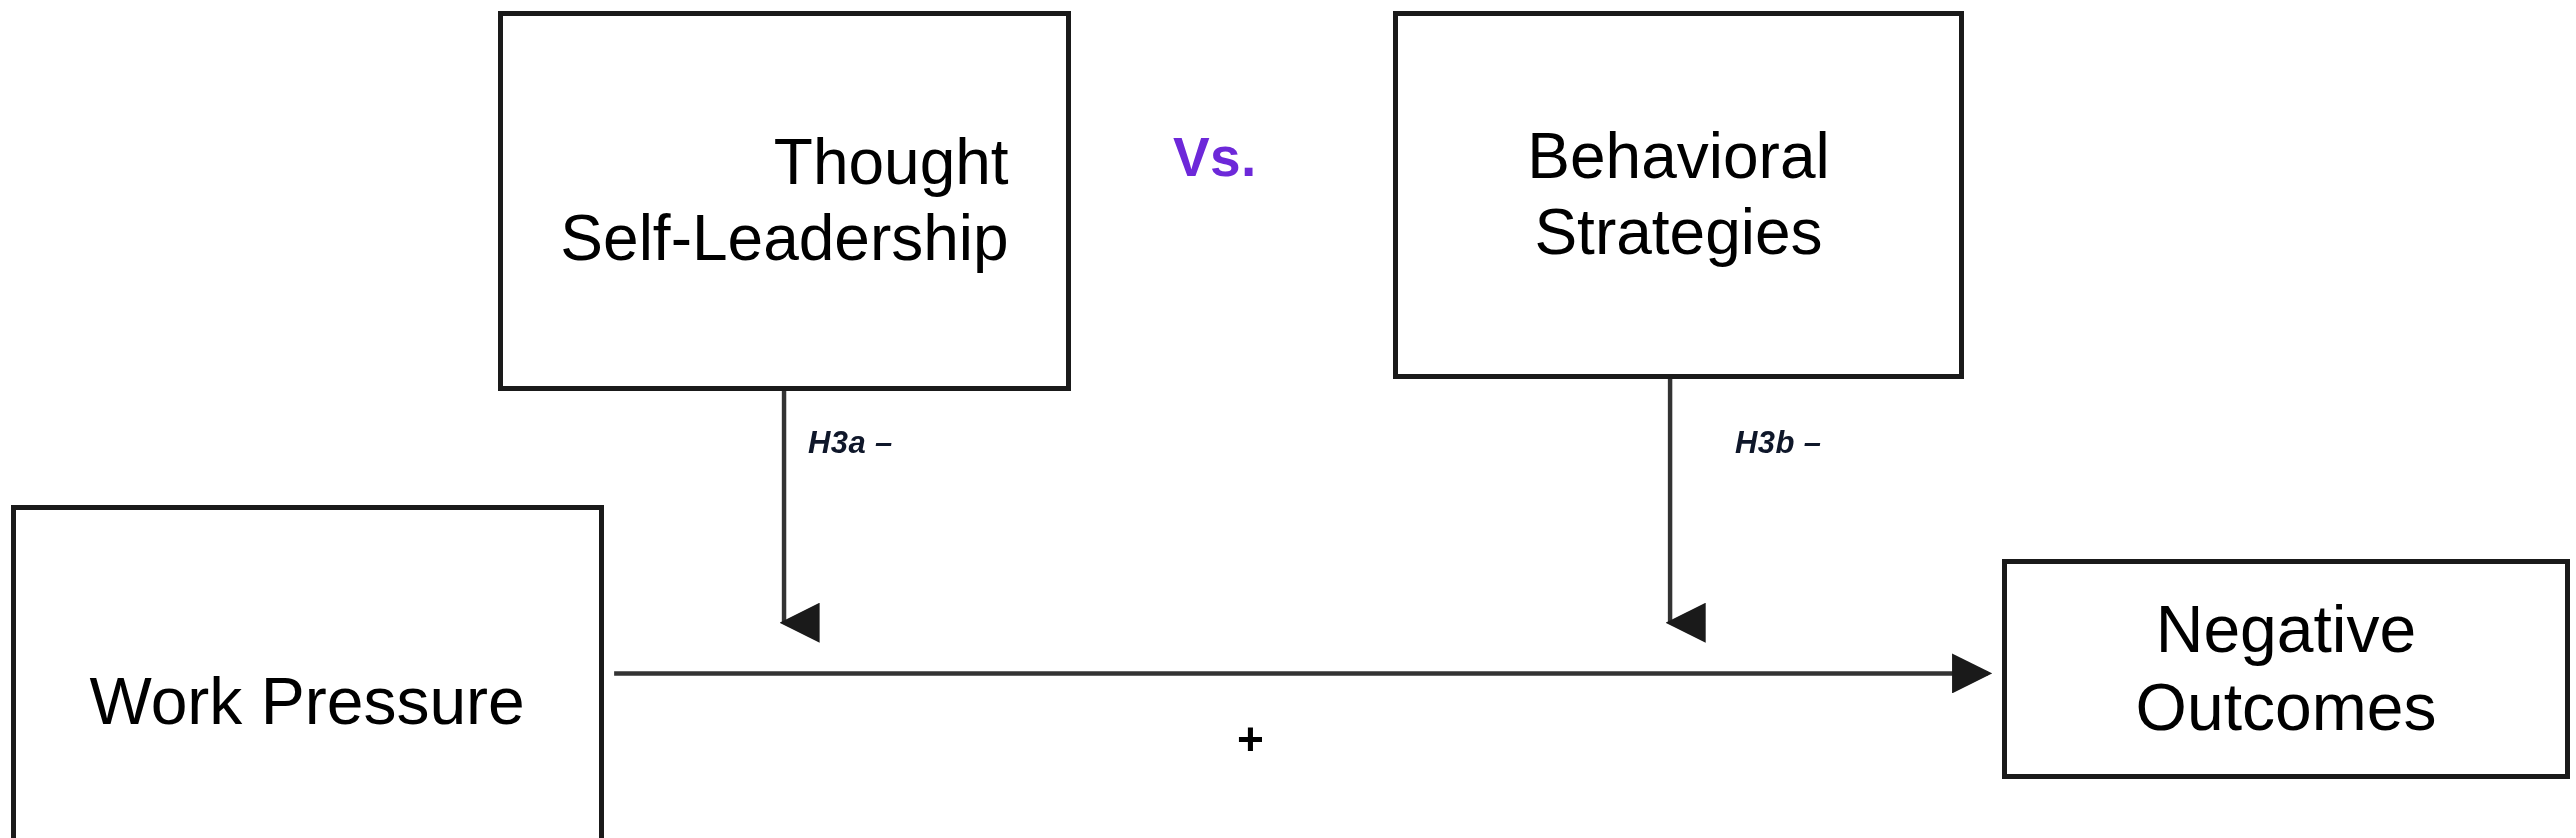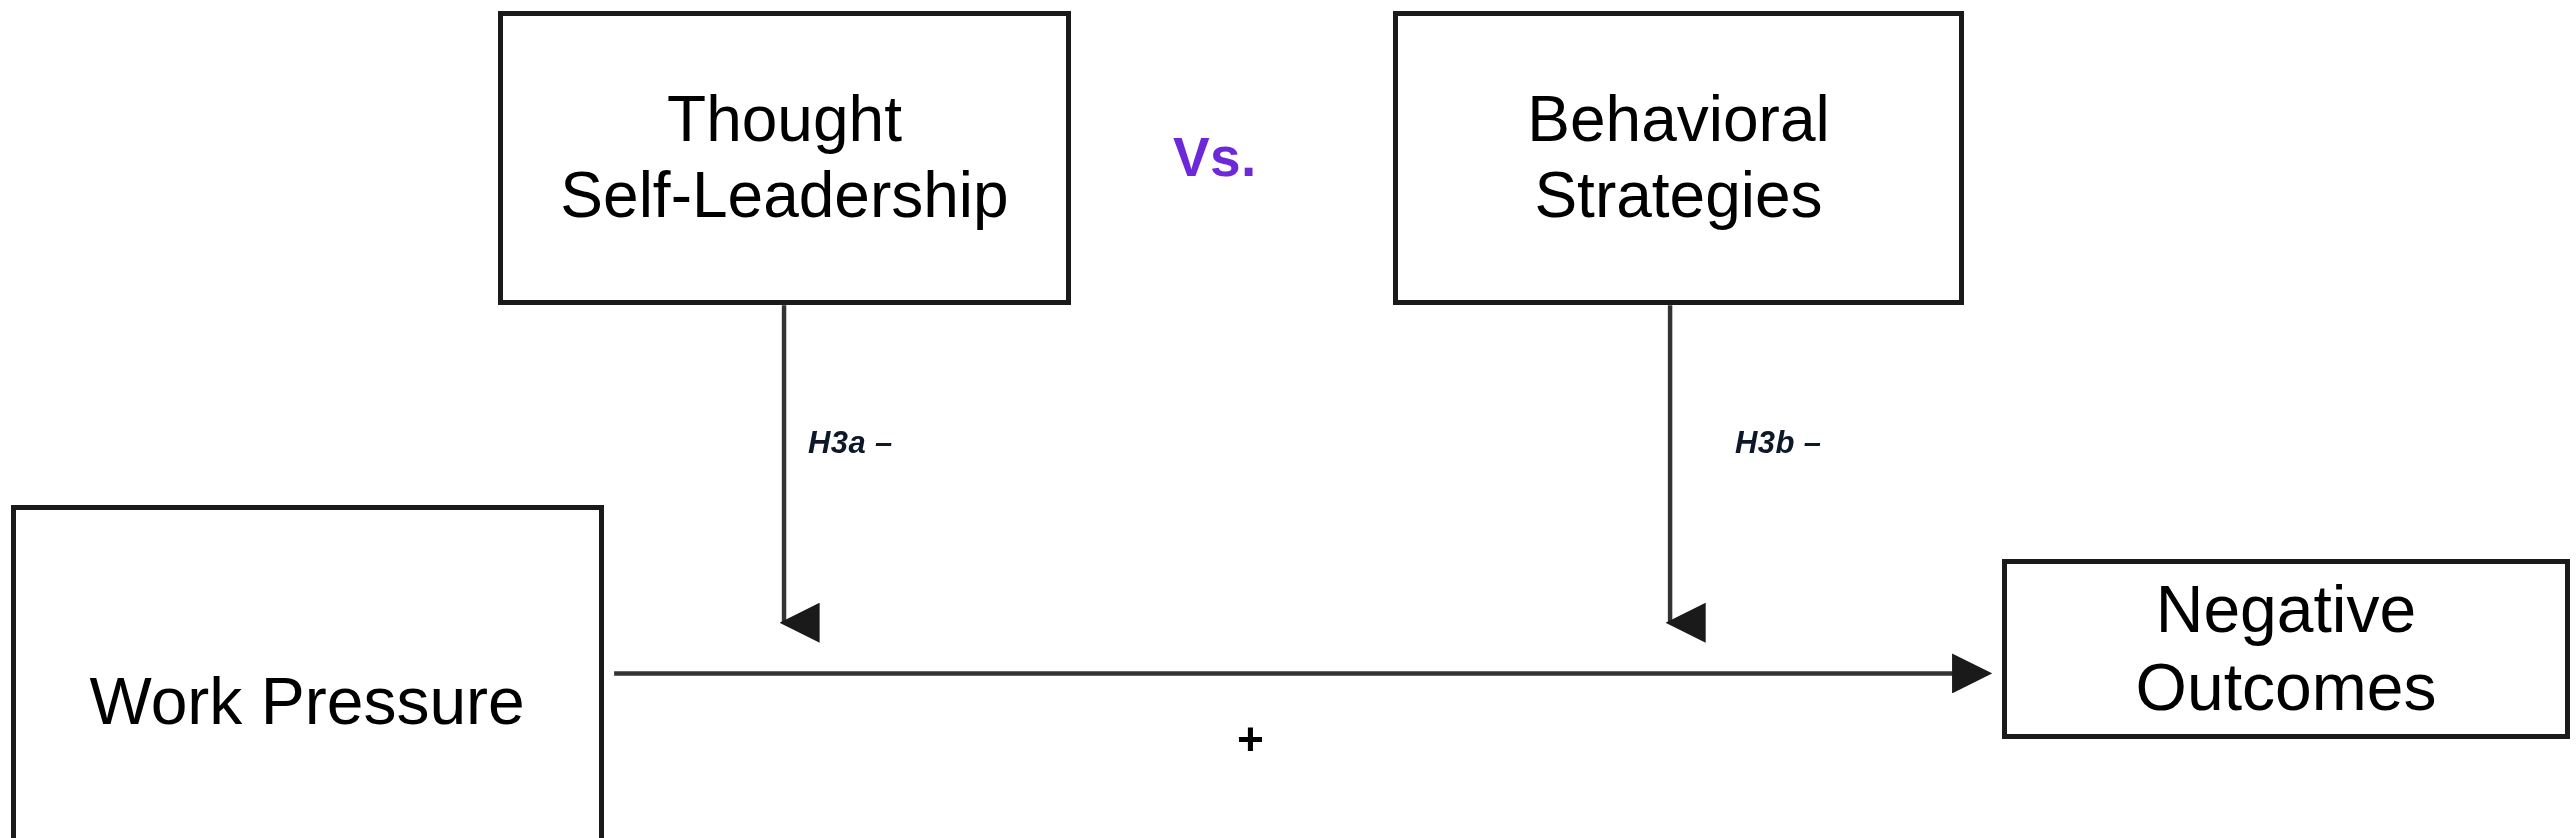--- a/index.html
+++ b/index.html
@@ -30,42 +30,43 @@
     text-align: center;
     line-height: 1.18;
     font-weight: 400;
     color: #000000;
     white-space: pre-line;
   }
   #box-thought {
     left: 498px;
     top: 10.7px;
     width: 573px;
-    height: 294px;
+    height: 380px;
     font-size: 64px;
+    text-align: right;
   }
   #box-behavioral {
     left: 1393px;
     top: 10.7px;
     width: 571px;
-    height: 294px;
+    height: 368px;
     font-size: 64px;
   }
   #box-work-pressure {
     left: 10.7px;
     top: 505px;
     width: 593px;
     height: 393px;
     font-size: 66px;
   }
   #box-negative-outcomes {
     left: 2002px;
     top: 559px;
     width: 568px;
-    height: 180px;
+    height: 220px;
     font-size: 66px;
   }
   .vs-label {
     position: absolute;
     font-size: 55px;
     font-weight: 700;
     color: #6d28d9;
     letter-spacing: 0.4px;
   }
   #vs-text {

